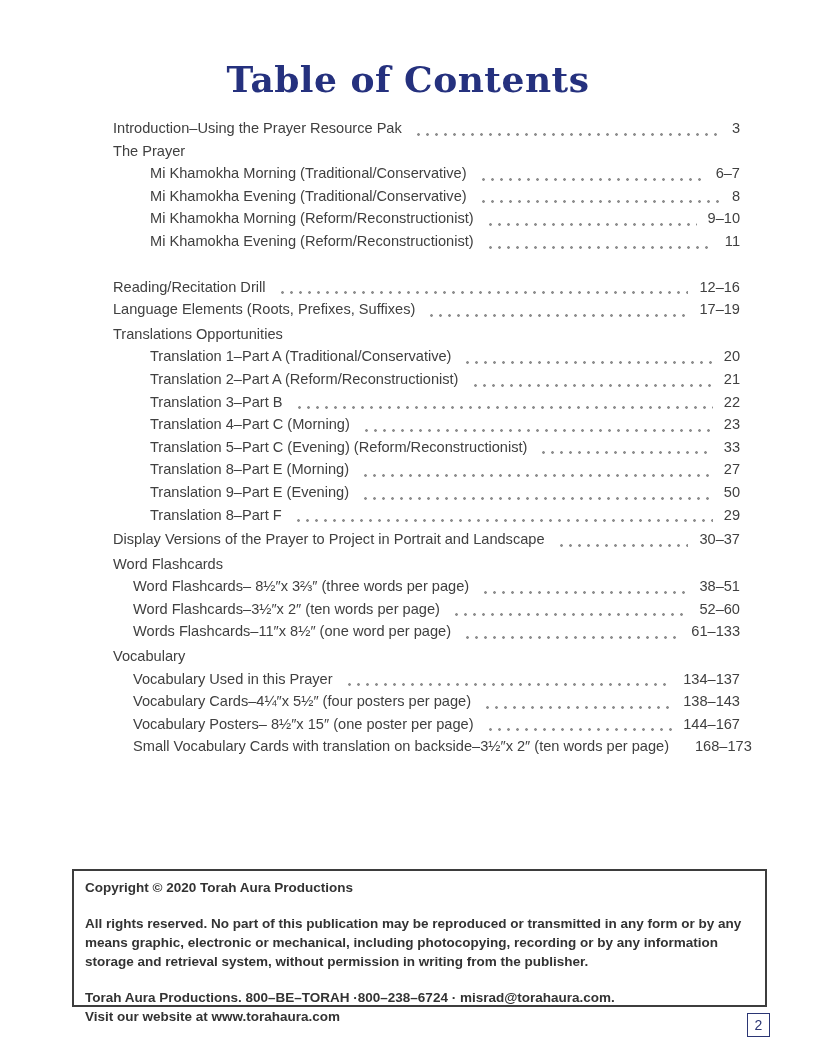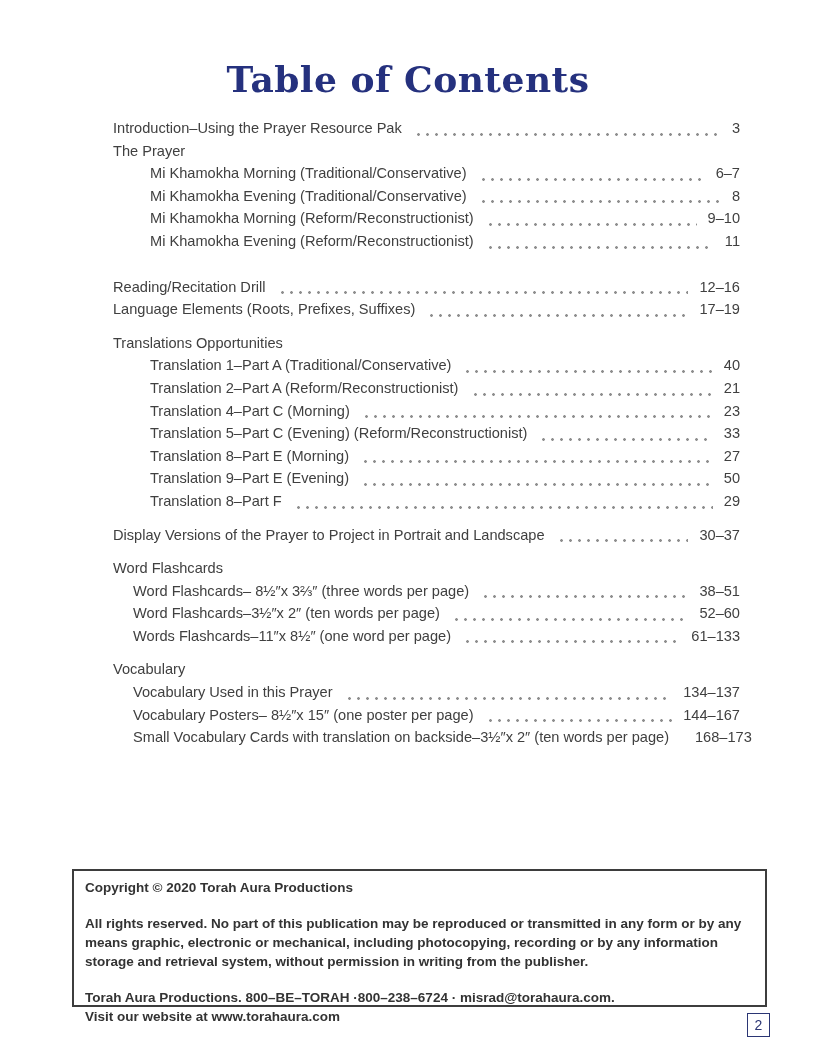--- a/index.html
+++ b/index.html
@@ -32,21 +32,21 @@
     display: flex;
     align-items: center;
     font-size: 14.6px;
     line-height: 22.6px;
     color: #404040;
     font-weight: 400;
     gap: 8px;
   }
   .toc-row.indent-1 { padding-left: 20px; }
   .toc-row.indent-2 { padding-left: 37px; }
-  .toc-row.gap-sm { margin-top: 11px; }
+  .toc-row.gap-sm { margin-top: 2px; }
   .toc-row.gap-lg { margin-top: 23px; }
   .toc-label { white-space: nowrap; }
   .leader {
     flex: 1 1 auto;
     height: 3px;
     align-self: flex-end;
     margin: 0 3px 4px 7px;
     background-image: radial-gradient(circle at 1.5px 1.5px, #8e8e8e 1.1px, transparent 1.6px);
     background-size: 9px 3px;
     background-repeat: repeat-x;
@@ -127,28 +127,33 @@
         <span class="toc-label">Language Elements (Roots, Prefixes, Suffixes)</span>
         <span class="leader"></span>
         <span class="toc-page">17–19</span>
       </div>
       <div class="toc-row indent-0 gap-sm">
         <span class="toc-label">Translations Opportunities</span>
       </div>
       <div class="toc-row indent-2">
         <span class="toc-label">Translation 1–Part A (Traditional/Conservative)</span>
         <span class="leader"></span>
-        <span class="toc-page">40</span>
+        <span class="toc-page">20</span>
       </div>
       <div class="toc-row indent-2">
         <span class="toc-label">Translation 2–Part A (Reform/Reconstructionist)</span>
         <span class="leader"></span>
         <span class="toc-page">21</span>
       </div>
       <div class="toc-row indent-2">
+        <span class="toc-label">Translation 3–Part B</span>
+        <span class="leader"></span>
+        <span class="toc-page">22</span>
+      </div>
+      <div class="toc-row indent-2">
         <span class="toc-label">Translation 4–Part C (Morning)</span>
         <span class="leader"></span>
         <span class="toc-page">23</span>
       </div>
       <div class="toc-row indent-2">
         <span class="toc-label">Translation 5–Part C (Evening) (Reform/Reconstructionist)</span>
         <span class="leader"></span>
         <span class="toc-page">33</span>
       </div>
       <div class="toc-row indent-2">
@@ -189,20 +194,25 @@
         <span class="leader"></span>
         <span class="toc-page">61–133</span>
       </div>
       <div class="toc-row indent-0 gap-sm">
         <span class="toc-label">Vocabulary</span>
       </div>
       <div class="toc-row indent-1">
         <span class="toc-label">Vocabulary Used in this Prayer</span>
         <span class="leader"></span>
         <span class="toc-page">134–137</span>
+      </div>
+      <div class="toc-row indent-1">
+        <span class="toc-label">Vocabulary Cards–4¼″x 5½″ (four posters per page)</span>
+        <span class="leader"></span>
+        <span class="toc-page">138–143</span>
       </div>
       <div class="toc-row indent-1">
         <span class="toc-label">Vocabulary Posters– 8½″x 15″ (one poster per page)</span>
         <span class="leader"></span>
         <span class="toc-page">144–167</span>
       </div>
       <div class="toc-row indent-1">
         <span class="toc-label">Small Vocabulary Cards with translation on backside–3½″x 2″ (ten words per page)</span>
         <span class="leader"></span>
         <span class="toc-page">168–173</span>

